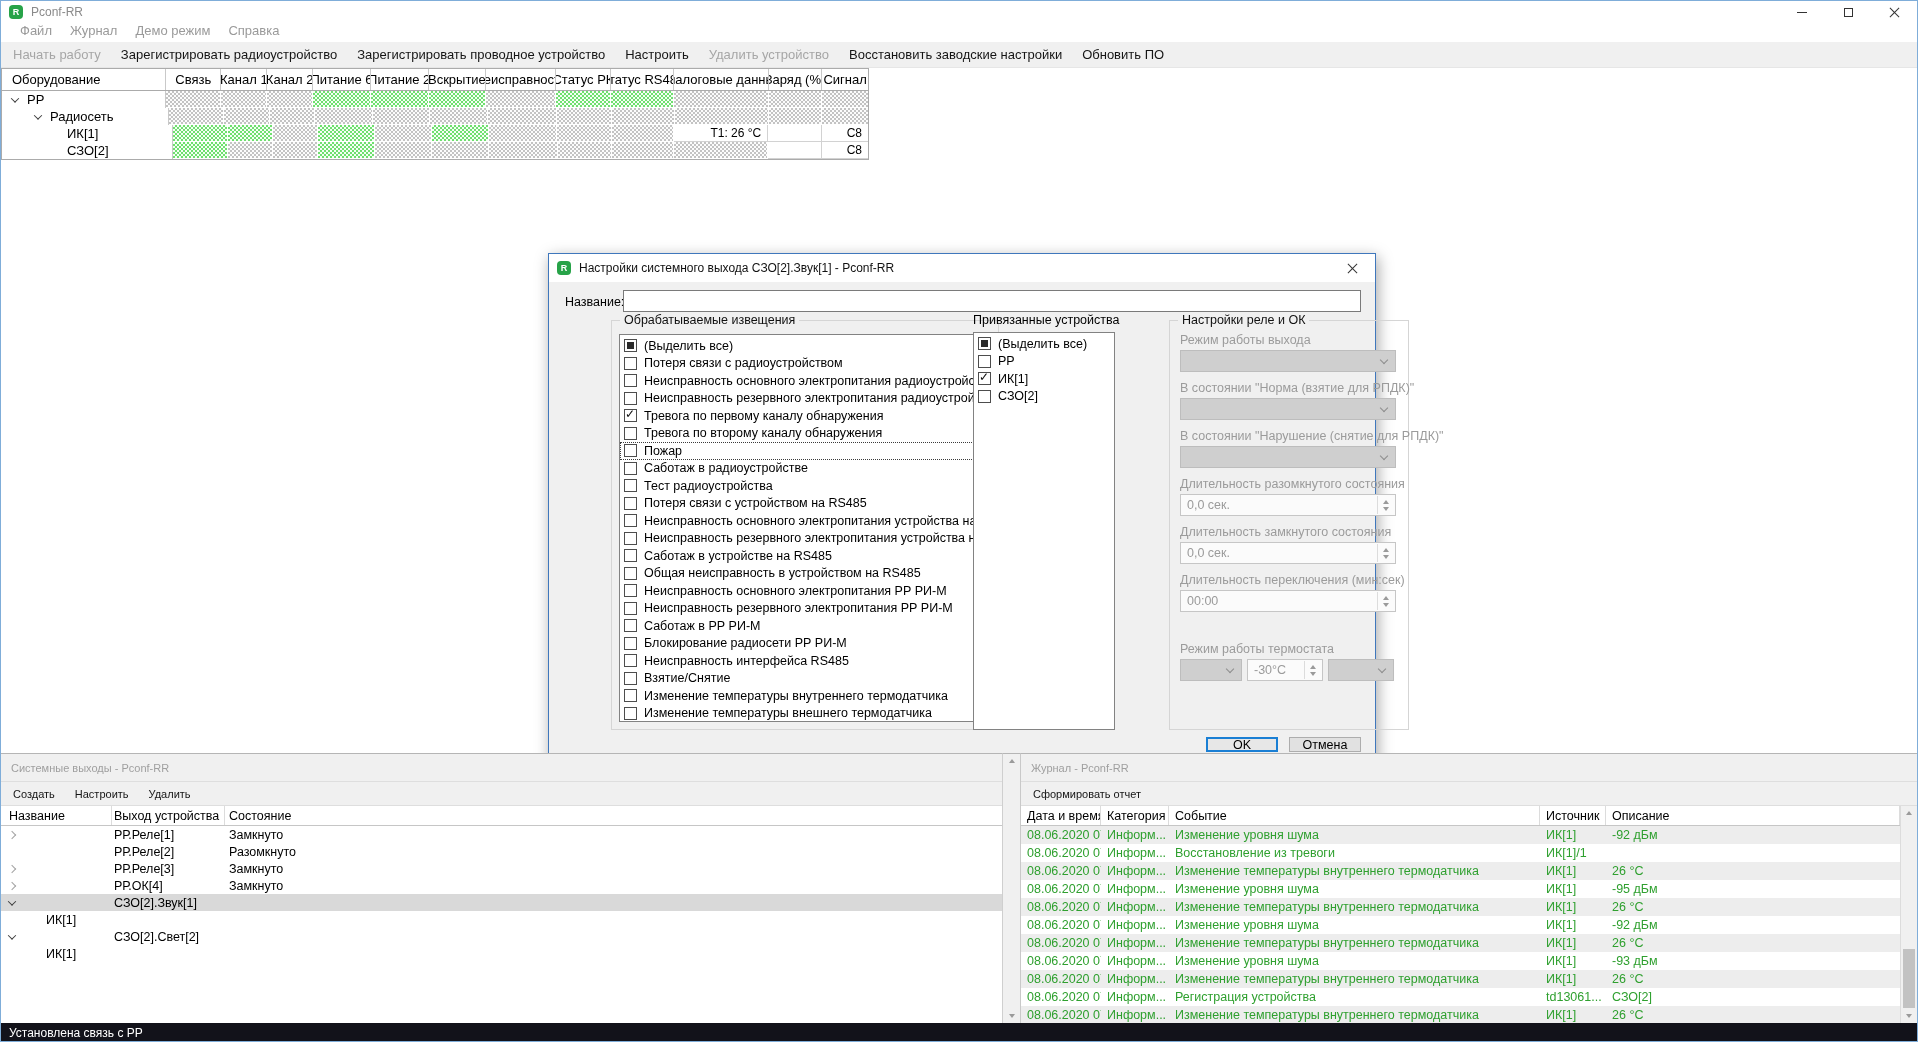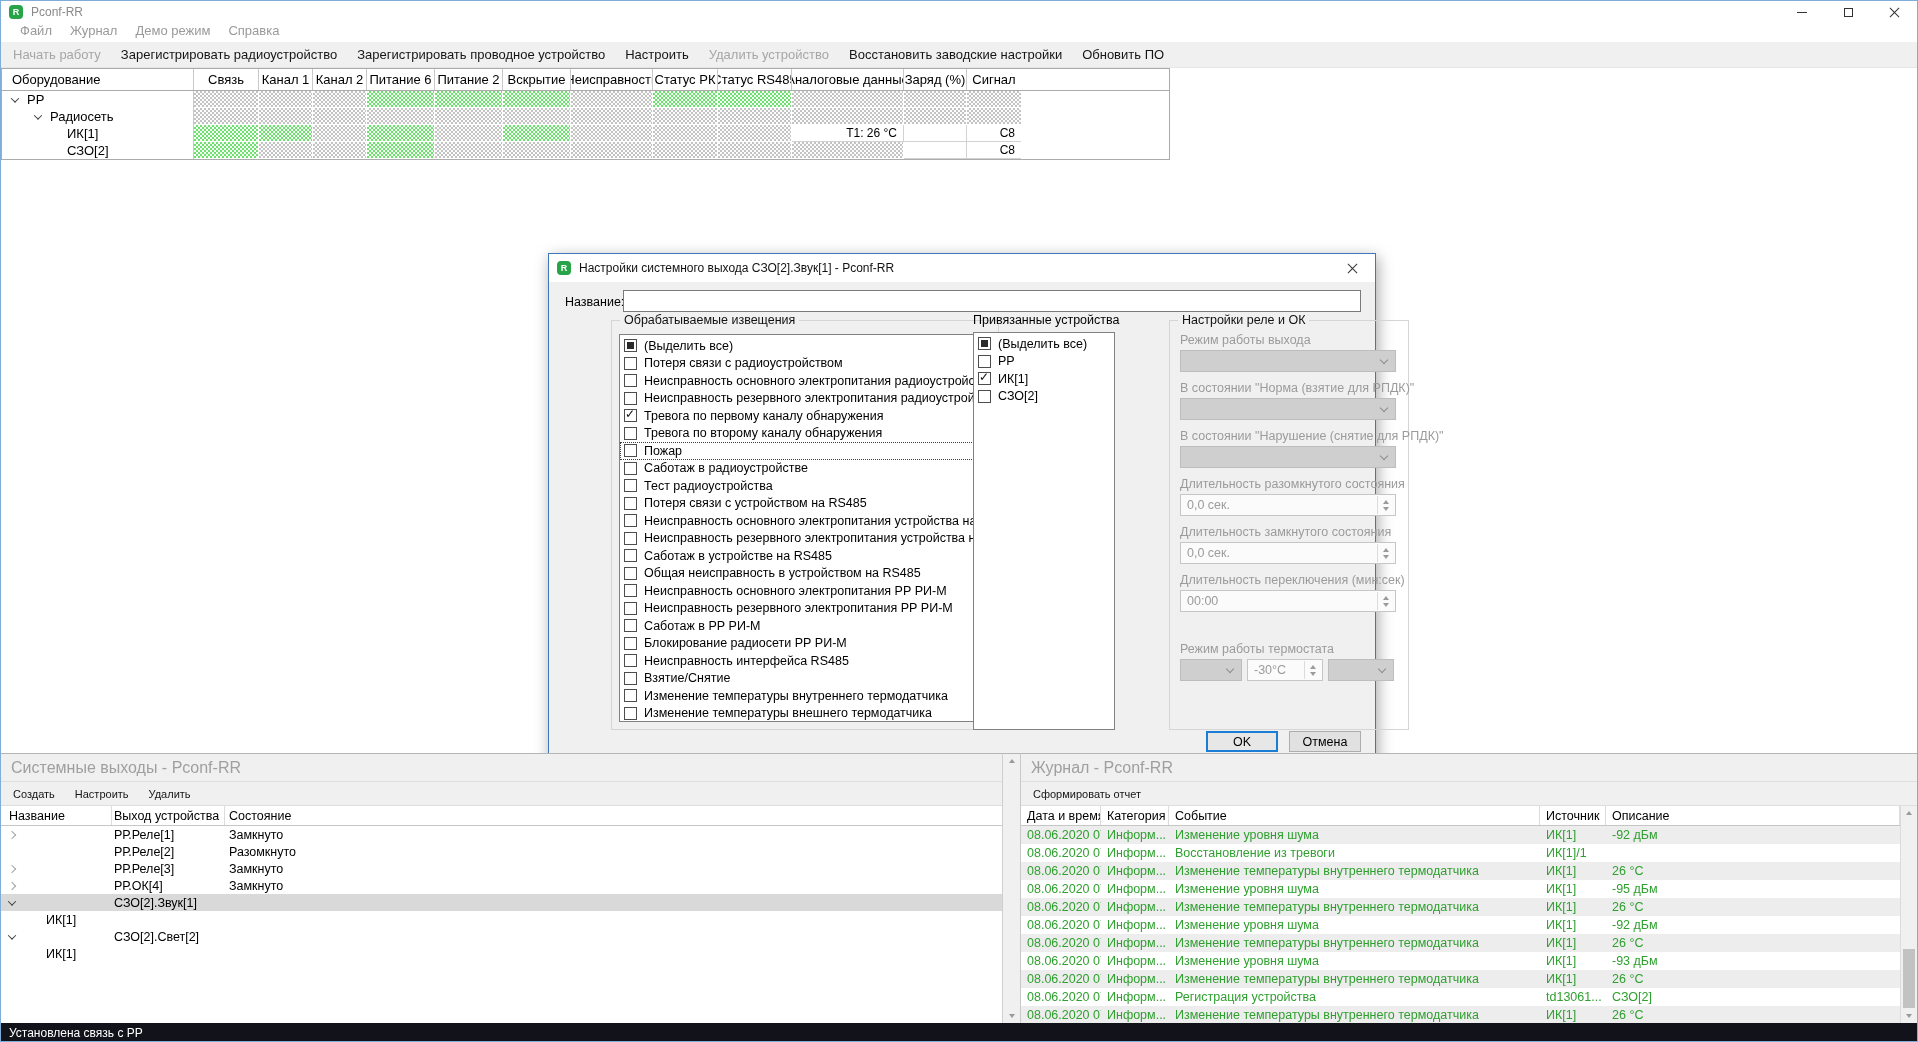--- a/index.html
+++ b/index.html
@@ -26,21 +26,21 @@
   .menubar { position:absolute; top:22px; left:0; right:0; height:19px; background:#fff;
              display:flex; align-items:flex-start; padding-left:10px; }
   .menu-item { color:#9a9a9a; padding:0 9px; }
 
   .toolbar { position:absolute; top:41px; left:0; right:0; height:26px; background:#f0f0f0;
              display:flex; align-items:center; padding-left:2px; border-bottom:1px solid #e6e6e6;text-align:right; }
   .tb-item { padding:0 10px; color:#151515; }
   .tb-item.disabled { color:#a6a6a6; }
 
   
-  .device-table { position:absolute; top:67px; left:0; width:1169px; background:#fff;
+  .device-table { position:absolute; top:67px; left:0; width:868px; background:#fff;
                   border:1px solid #ababab; }
   .dt-head { display:flex; height:22px; border-bottom:1px solid #ababab; background:#fff; }
   .dt-hcell { display:flex; align-items:center; justify-content:center; border-right:1px solid #c9c9c9;
               white-space:nowrap; overflow:hidden; }
   .dt-hcell:first-child { justify-content:flex-start; padding-left:10px; }
   .dt-hcell:last-child { border-right:none; }
   .dt-row { display:flex; height:17px; }
   .dt-cell { border-right:1px solid #fff; border-bottom:1px solid #fff; }
   .dt-cell.tree { background:#fff; border-right:1px solid #c9c9c9; border-bottom:none;
                   display:flex; align-items:center; }
@@ -106,31 +106,31 @@
   .spin { height:22px; background:#fbfbfb; border:1px solid #c6c6c6; width:100%; display:flex;
           align-items:center; color:#9b9b9b; padding-left:6px; font-size:12.5px; position:relative; }
   .spin-btns { position:absolute; right:1px; top:1px; bottom:1px; width:17px; border-left:1px solid #dcdcdc;
                display:flex; flex-direction:column; align-items:center; justify-content:center; gap:3px; background:#fbfbfb; }
   .tri-up   { width:0; height:0; border-left:3px solid transparent; border-right:3px solid transparent; border-bottom:4px solid #9a9a9a; }
   .tri-down { width:0; height:0; border-left:3px solid transparent; border-right:3px solid transparent; border-top:4px solid #9a9a9a; }
   .thermo-row { display:flex; gap:5px; margin-top:3px; }
   .thermo-row .combo.sm1 { width:62px; flex:none; }
   .thermo-row .spin.sm  { width:76px; flex:none; }
   .thermo-row .combo.sm2 { width:66px; flex:none; }
-  .dlg-btn { position:absolute; height:21px; width:72px; display:flex; align-items:center;
+  .dlg-btn { position:absolute; height:15px; width:72px; display:flex; align-items:center;
              justify-content:center; font-size:12.5px; background:#e1e1e1; border:1px solid #adadad; bottom:11px; }
   .dlg-btn.ok { right:97px; border:2px solid #1a7fd4; background:#e7e7e7; }
   .dlg-btn.cancel { right:14px; }
 
   
   .panel { position:absolute; top:752px; height:270px; background:#fff; border-top:1px solid #b5b5b5; }
   .outputs-panel { left:0; width:1001px; }
   .journal-panel { left:1019px; right:0; border-left:1px solid #c9c9c9; }
   .panel-title { height:28px; background:#f0f0f0; color:#9f9f9f; display:flex; align-items:center;
-                 padding-left:10px; border-bottom:1px solid #dedede; font-size:16px; }
+                 padding-left:10px; border-bottom:1px solid #dedede; font-size:11px; }
   .panel-menu { height:24px; background:#f0f0f0; display:flex; align-items:center;
                 border-bottom:1px solid #dedede; padding-left:2px; }
   .pm-item { padding:0 10px; color:#151515; font-size:11px; }
 
   .o-head, .j-head { display:flex; height:20px; background:#fff; border-bottom:1px solid #c6c6c6; }
   .o-cell { display:flex; align-items:center; height:100%; overflow:hidden; white-space:nowrap; font-size:12.5px; }
   .o-head .o-cell { border-right:1px solid #dcdcdc; }
   .o-head .o-cell.c3 { border-right:none; }
   .o-cell.c1 { width:111px; padding-left:8px; }
   .o-cell.c2 { width:113px; padding-left:2px; }

